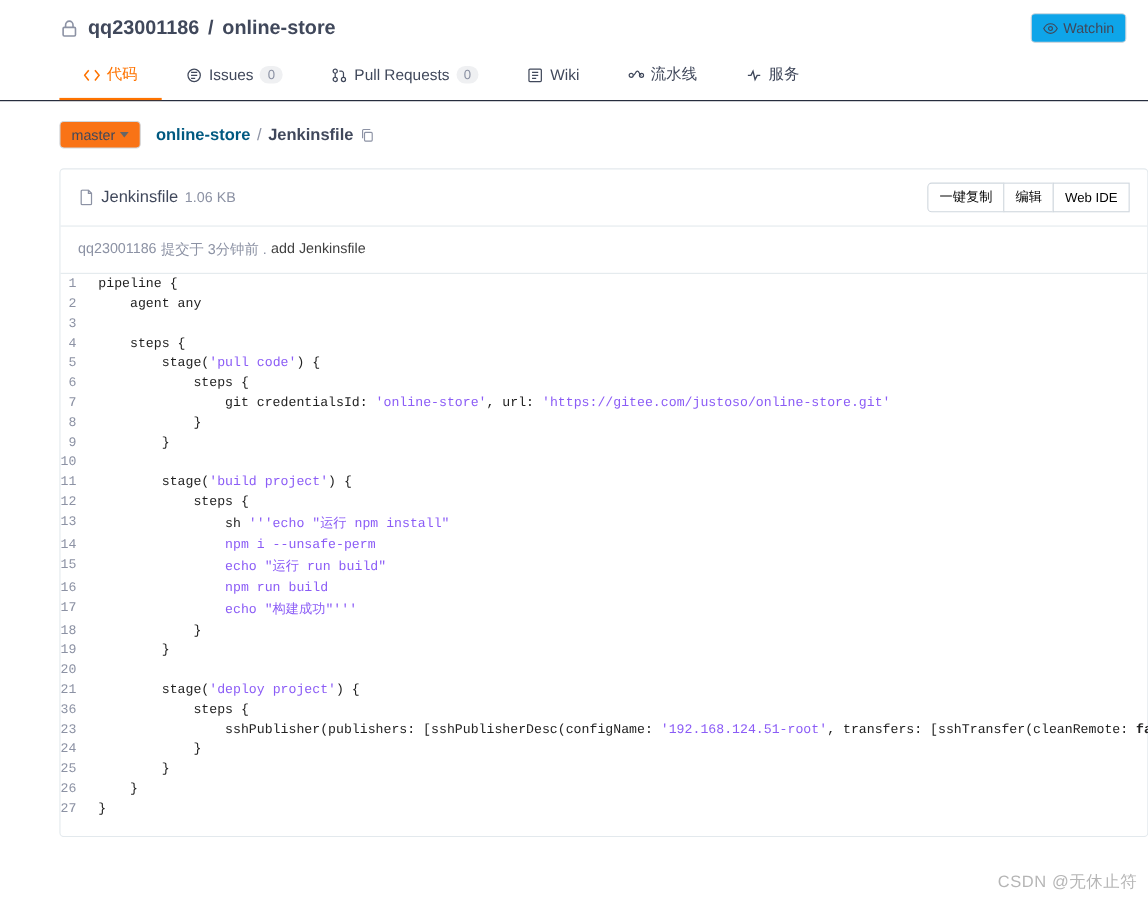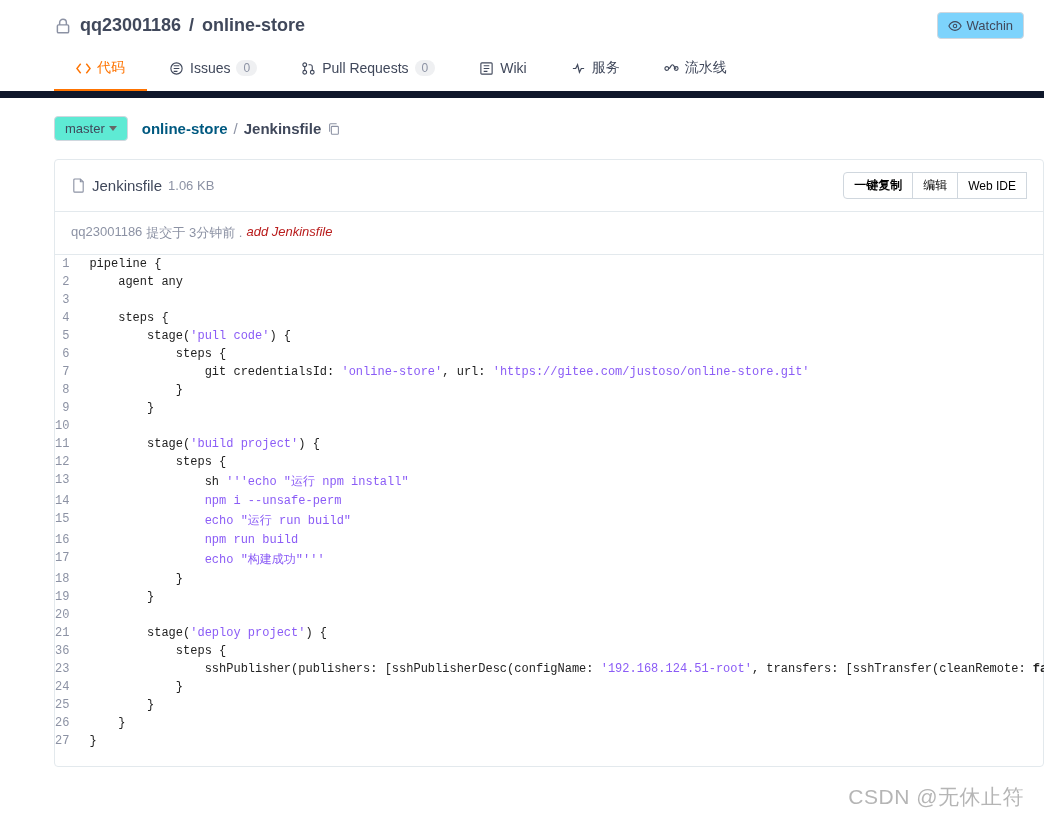--- a/index.html
+++ b/index.html
@@ -1,52 +1,52 @@
 <!DOCTYPE html>
 <html><head>
 <meta charset="utf-8">
 <style>
 * { box-sizing: border-box; margin: 0; padding: 0; }
 body { font-family: -apple-system, BlinkMacSystemFont, "Segoe UI", Helvetica, Arial, sans-serif; font-size: 14px; color: #40485b; background: #fff; width: 1044px; overflow-x: hidden; }
 .repo-header { display: flex; align-items: center; justify-content: space-between; padding: 12px 20px 8px 54px; }
 .repo-title { display: flex; align-items: center; gap: 8px; font-size: 18px; font-weight: 600; }
 .repo-title svg { color: #8c92a4; }
-.watch-btn { border: 1px solid #d0d7de; background: #7dd3fc; padding: 5px 10px; border-radius: 4px; font-size: 13px; display: flex; align-items: center; gap: 5px; color: #40485b; cursor: pointer; }
-.tabs { display: flex; padding: 0 20px 0 54px; border-bottom: 7px solid #0f172a; gap: 0; }
+.watch-btn { border: 1px solid #d0d7de; background: #0ea5e9; padding: 5px 10px; border-radius: 4px; font-size: 13px; display: flex; align-items: center; gap: 5px; color: #40485b; cursor: pointer; }
+.tabs { display: flex; padding: 0 20px 0 54px; border-bottom: 1px solid #0f172a; gap: 0; }
 .tab { padding: 12px 22px; display: flex; align-items: center; gap: 6px; font-size: 14px; color: #40485b; cursor: pointer; border-bottom: 2px solid transparent; }
 .tab.active { color: #fe7300; border-bottom-color: #fe7300; }
 .tab svg { width: 15px; height: 15px; }
 .badge { background: #eff0f2; color: #8c92a4; border-radius: 10px; padding: 1px 7px; font-size: 12px; }
 .toolbar { display: flex; align-items: center; padding: 18px 20px 18px 54px; gap: 14px; }
-.branch-btn { border: 1px solid #d0d7de; background: #5eead4; padding: 4px 10px; border-radius: 4px; font-size: 13px; display: flex; align-items: center; gap: 4px; cursor: pointer; }
+.branch-btn { border: 1px solid #d0d7de; background: #f97316; padding: 4px 10px; border-radius: 4px; font-size: 13px; display: flex; align-items: center; gap: 4px; cursor: pointer; }
 .caret { width: 0; height: 0; border-left: 4px solid transparent; border-right: 4px solid transparent; border-top: 5px solid #666; }
 .breadcrumb { display: flex; align-items: center; gap: 6px; font-size: 15px; }
 .breadcrumb a { color: #005980; text-decoration: none; font-weight: 600; }
 .bc-sep { color: #8c92a4; }
 .bc-current { font-weight: 600; }
 .copy-icon { color: #8c92a4; cursor: pointer; }
 .file-box { margin: 0 0 0 54px; border: 1px solid #e3e9ed; border-radius: 4px; }
 .file-head { padding: 12px 16px; border-bottom: 1px solid #e3e9ed; display: flex; justify-content: space-between; align-items: center; }
 .file-head-left { display: flex; align-items: center; gap: 6px; }
 .file-name { font-size: 15px; }
 .file-size { color: #8c92a4; font-size: 13px; }
 .file-actions { display: flex; gap: 0; }
 .file-actions button { border: 1px solid #d0d7de; background: #fff; padding: 4px 10px; font-size: 12px; cursor: pointer; margin-left: -1px; }
-.file-actions button:first-child { border-radius: 4px 0 0 4px; font-weight: bold; }
+.file-actions button:first-child { border-radius: 4px 0 0 4px; }
 .commit-row { padding: 12px 16px; border-bottom: 1px solid #e3e9ed; font-size: 13px; display: flex; gap: 4px; color: #8c92a4; }
-.commit-row a { color: #b91c1c; text-decoration: none; font-style: italic; }
+.commit-row a { color: #404040; text-decoration: none; }
 .code-wrap { }
 .code-table { width: 100%; border-collapse: collapse; font-family: Consolas, "Courier New", monospace; font-size: 12px; }
 .code-table td.ln { width: 40px; text-align: right; color: #8c92a4; padding: 2px 12px 2px 0; user-select: none; vertical-align: top; font-size: 12px; }
 .code-table td.code { padding: 2px 0 2px 8px; white-space: pre; color: #222; }
 .s-red { color: #8b5cf6; }
 .s-bold { font-weight: bold; color: #222; }
 .hscroll { height: 16px; overflow-x: scroll; }
 .hscroll-inner { width: 2000px; height: 1px; }
-.watermark { position: fixed; bottom: 8px; right: 20px; color: rgba(120,120,120,0.55); font-size: 21px; pointer-events: none; letter-spacing: 0.5px;}
+.watermark { position: fixed; bottom: 8px; right: 10px; color: rgba(120,120,120,0.55); font-size: 15px; pointer-events: none; letter-spacing: 0.5px;}
 </style>
 </head>
 <body>
 
 <div class="repo-header">
   <div class="repo-title">
     <svg width="18" height="18" viewBox="0 0 16 16" fill="none" stroke="currentColor" stroke-width="1.3">
         <rect x="3" y="7" width="10" height="7" rx="1"></rect>
         <path d="M5 7V5a3 3 0 016 0v2"></path>
       </svg>
@@ -89,32 +89,32 @@
     <span class="badge">0</span>
   </div>
   <div class="tab">
     <svg viewBox="0 0 16 16" fill="none" stroke="currentColor" stroke-width="1.2">
         <rect x="2" y="2" width="12" height="12" rx="1"></rect>
         <path d="M5 5h6M5 8h6M5 11h4"></path>
       </svg>
     <span>Wiki</span>
   </div>
   <div class="tab">
-    <svg viewBox="0 0 16 16" fill="none" stroke="currentColor" stroke-width="1.3">
-        <path d="M2 8h3l2-4 2 8 2-4h3"></path>
-      </svg>
-    <span>服务</span>
-  </div>
-  <div class="tab">
     <svg viewBox="0 0 16 16" fill="none" stroke="currentColor" stroke-width="1.2">
         <circle cx="3" cy="8" r="2"></circle>
         <circle cx="13" cy="8" r="2"></circle>
         <path d="M5 8c2 0 2-4 4-4s2 4 4 4"></path>
       </svg>
     <span>流水线</span>
+  </div>
+  <div class="tab">
+    <svg viewBox="0 0 16 16" fill="none" stroke="currentColor" stroke-width="1.3">
+        <path d="M2 8h3l2-4 2 8 2-4h3"></path>
+      </svg>
+    <span>服务</span>
   </div>
 </div>
 
 <div class="toolbar">
   <div class="branch-btn">
     <span>master</span>
     <span class="caret"></span>
   </div>
   <div class="breadcrumb">
     <a href="#">online-store</a>

